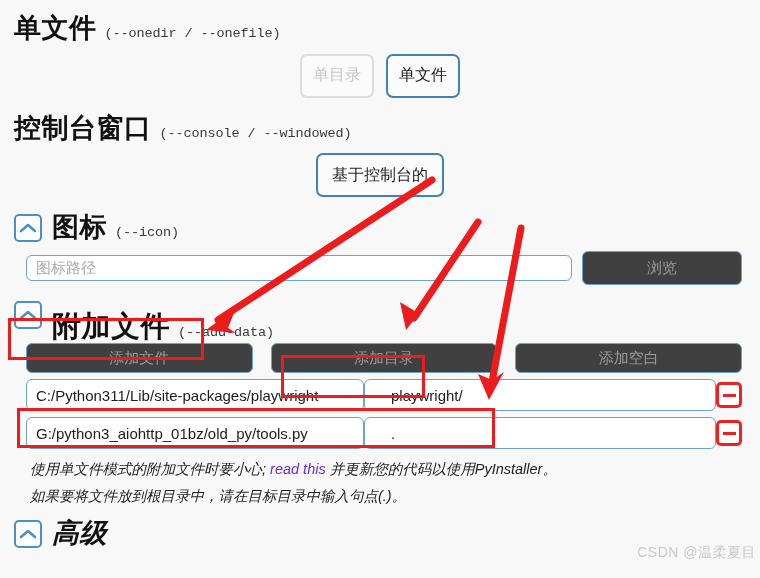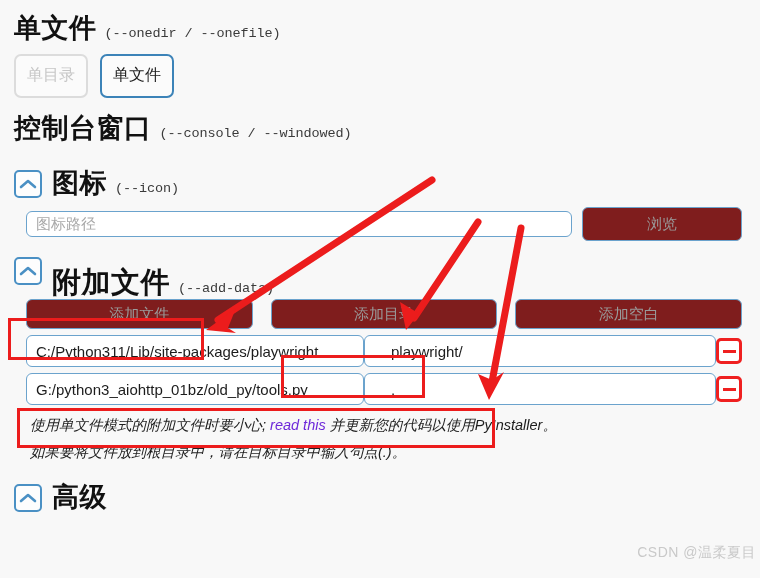--- a/index.html
+++ b/index.html
@@ -62,20 +62,21 @@
     flex: none;
     box-sizing: border-box;
   }
   .collapse-box svg { display: block; }
 
   
   .btn-row {
     display: flex;
     gap: 12px;
     align-items: center;
+    justify-content: center;
   }
   .tbtn {
     border-radius: 7px;
     background: #fbfbfb;
     font-size: 16px;
     display: flex;
     align-items: center;
     justify-content: center;
     box-sizing: border-box;
     padding: 0 14px;
@@ -105,21 +106,21 @@
     color: #1c1c1c;
     overflow: hidden;
     white-space: nowrap;
   }
   .inp.ph { color: #a8a8a8; }
 
   .wide-btn {
     height: 32px;
     border: 1px solid #6ba3cd;
     border-radius: 6px;
-    background: #7f1d1d;
+    background: #404040;
     box-sizing: border-box;
     display: flex;
     align-items: center;
     justify-content: center;
     font-size: 15px;
     color: #9a9a9a;
   }
 
   
   .icon-row {
@@ -221,20 +222,21 @@
       <div class="tbtn on" style="width:74px;">单文件</div>
     </div>
   </div>
 
   <div style="margin-top:16px;">
     <div class="sec-head">
       <span class="title">控制台窗口</span>
       <span class="flag">(--console / --windowed)</span>
     </div>
     <div class="btn-row" style="margin-top:10px;">
+      <div class="tbtn on">基于控制台的</div>
     </div>
   </div>
 
   <div style="margin-top:16px;">
     <div class="sec-head-toggle">
       <div class="collapse-box">
         <span>
           <svg width="18" height="12" viewBox="0 0 18 12">
               <path d="M2 9 L9 3 L16 9" fill="none" stroke="#4a90c4" stroke-width="2.6" stroke-linecap="round" stroke-linejoin="round"></path>
             </svg>
@@ -288,21 +290,21 @@
           </div>
       </div>
     </div>
 
     <div class="note" style="margin-top:9px;">
       <span>使用单文件模式的附加文件时要小心; </span><a href="#">read this</a><span> 并更新您的代码以使用PyInstaller。</span>
     </div>
     <div class="note" style="margin-top:4px;">如果要将文件放到根目录中，请在目标目录中输入句点(.)。</div>
   </div>
 
-  <div style="margin-top:20px;">
+  <div style="margin-top:12px;font-style:italic;">
     <div class="sec-head-toggle">
       <div class="collapse-box">
         <span>
           <svg width="18" height="12" viewBox="0 0 18 12">
               <path d="M2 9 L9 3 L16 9" fill="none" stroke="#4a90c4" stroke-width="2.6" stroke-linecap="round" stroke-linejoin="round"></path>
             </svg>
         </span>
       </div>
       <div class="sec-head">
         <span class="title">高级</span>

